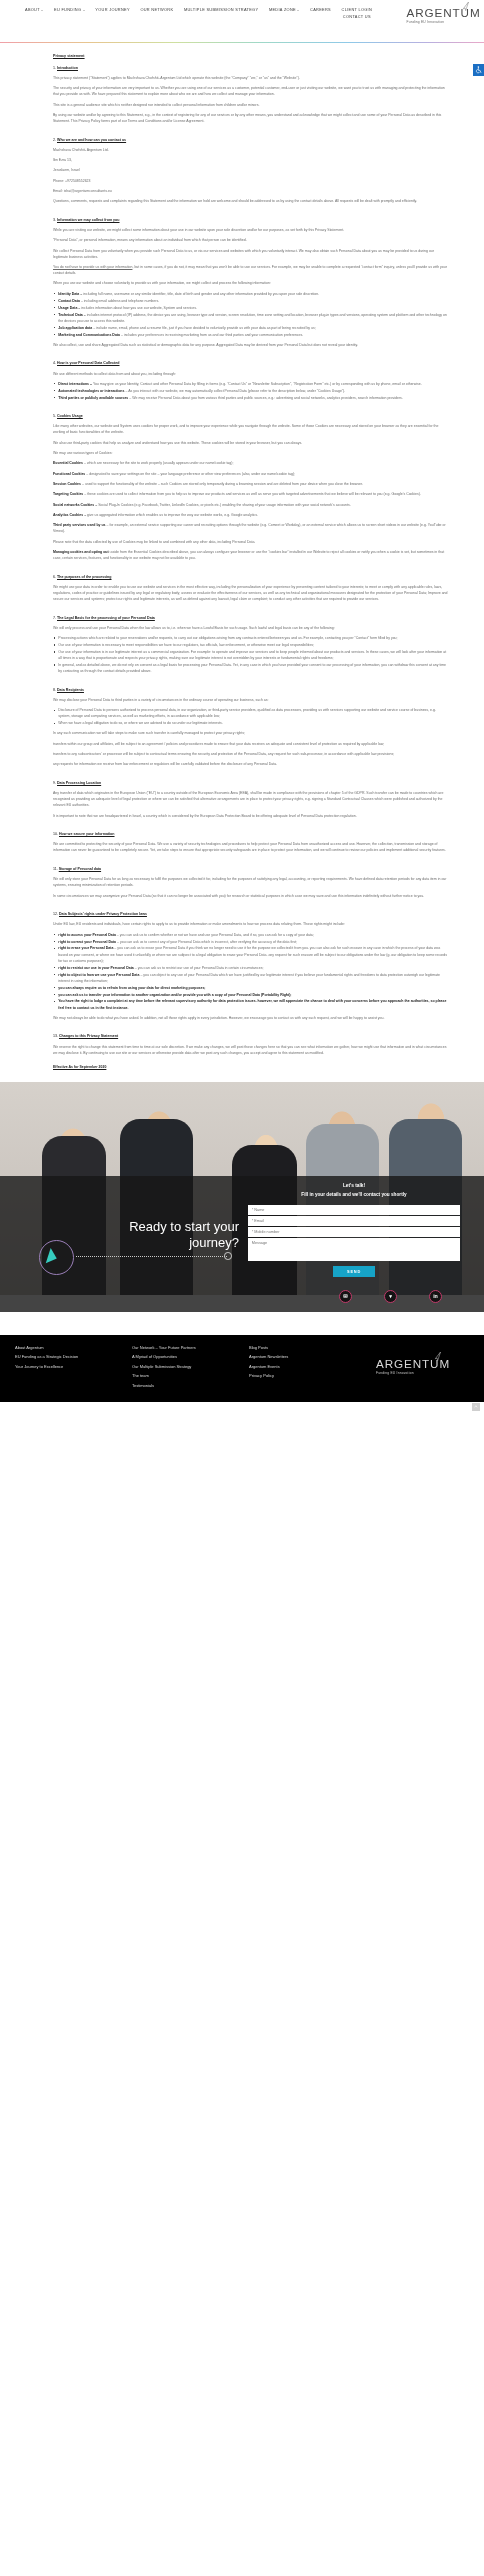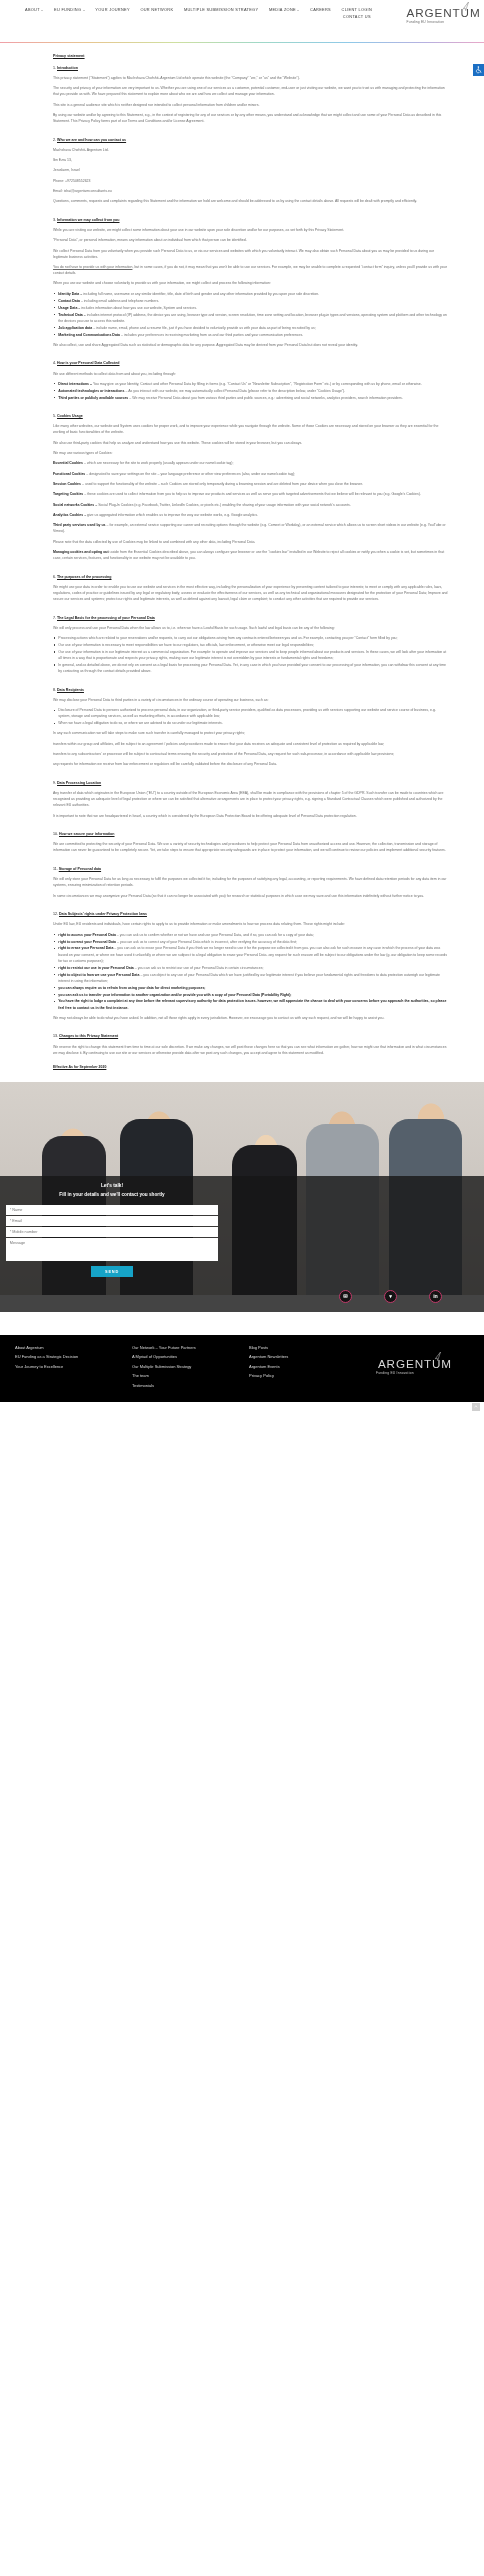--- a/index.html
+++ b/index.html
@@ -20,21 +20,21 @@
          padding: 6.8px 0 0 25px; gap: 10.6px; }
   .nav-item { font-size: 3.9px; letter-spacing: 0.3px; color: #3a3a3a;
               white-space: nowrap; display: flex; align-items: center; gap: 1.5px; }
   .caret { display: inline-block; width: 0; height: 0;
            border-left: 1.5px solid transparent; border-right: 1.5px solid transparent;
            border-top: 1.5px solid #9a9a9a; margin-top: 0.8px; }
   .nav-stack { display: flex; flex-direction: column; align-items: center; gap: 0.8px; }
   .brand { position: absolute; right: 4.5px; top: 6.8px; width: 73px; text-align: left; }
   .brand-word { font-size: 11.7px; letter-spacing: 0.9px; color: #4a4a4a;
                 font-family: "Liberation Sans", sans-serif; font-weight: 400;
-                line-height: 1; position: relative; text-align: right; }
+                line-height: 1; position: relative; }
   .brand-tag { font-size: 3.3px; color: #6a6a6a; letter-spacing: 0.2px; margin-top: 1.5px; }
   .brand-arrow { position: absolute; right: 10.6px; top: -5.3px; }
   .navline { height: 1.2px; width: 100%;
              background: linear-gradient(90deg,#f0a0a8 0%,#e7c58f 18%,#cfe0a0 36%,
              #9fd8c8 54%,#8fc9e8 72%,#b7b0e0 88%,#e9a8c8 100%); }
 
   
   .doc { padding: 9.8px 36px 0 53px; }
   .doc p { margin: 0 0 4.2px 0; text-align: left; }
   h2.sec { font-size: 3.6px; color: #1a1a1a; font-weight: bold;
@@ -376,20 +376,29 @@
     <div class="fig" style="left:42px;  width:64px;  height:159px; background:#2a2a2e;"></div>
     <div class="fig" style="left:120px; width:73px;  height:176px; background:#23262b;"></div>
     <div class="fig" style="left:232px; width:65px;  height:150px; background:#1d1d20;"></div>
     <div class="fig" style="left:306px; width:73px;  height:171px; background:#9aa0a6;"></div>
     <div class="fig" style="left:389px; width:73px;  height:176px; background:#55606b;"></div>
   </div>
 
   <div class="hero-overlay"></div>
 
   <div class="hero-inner">
+    <div class="hero-left">
+      <div class="hero-cta">
+        <div>Ready to start your</div>
+        <div>journey?</div>
+      </div>
+      <div class="logo-circle"></div>
+      <div class="dotline"></div>
+      <div class="dot-end"></div>
+    </div>
 
     <div class="hero-right">
       <div class="lets">Let's talk!</div>
       <div class="fill">Fill in your details and we'll contact you shortly</div>
       <input class="field" type="text" placeholder="* Name" style="">
       <input class="field" type="text" placeholder="* Email" style="">
       <input class="field" type="text" placeholder="* Mobile number" style="">
       <textarea class="field msg" placeholder="Message" style=""></textarea>
       <div class="sendwrap">
         <button class="send-btn">SEND</button>

